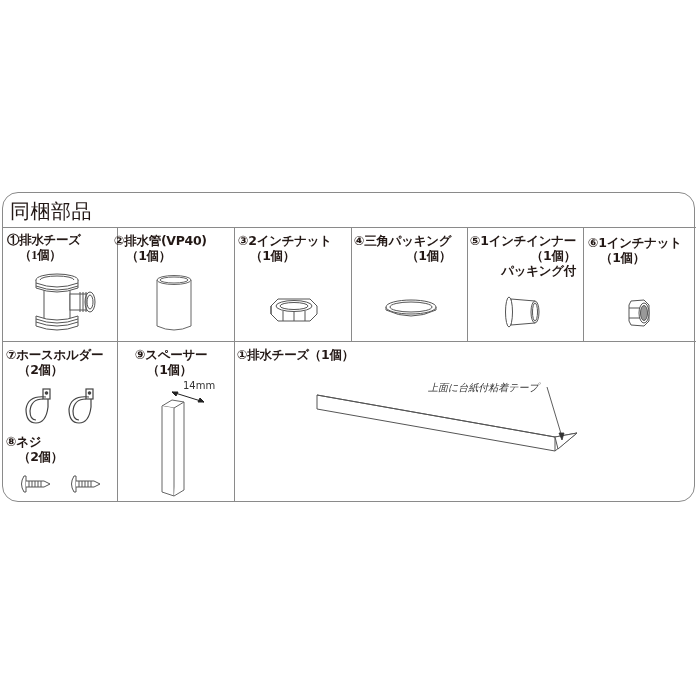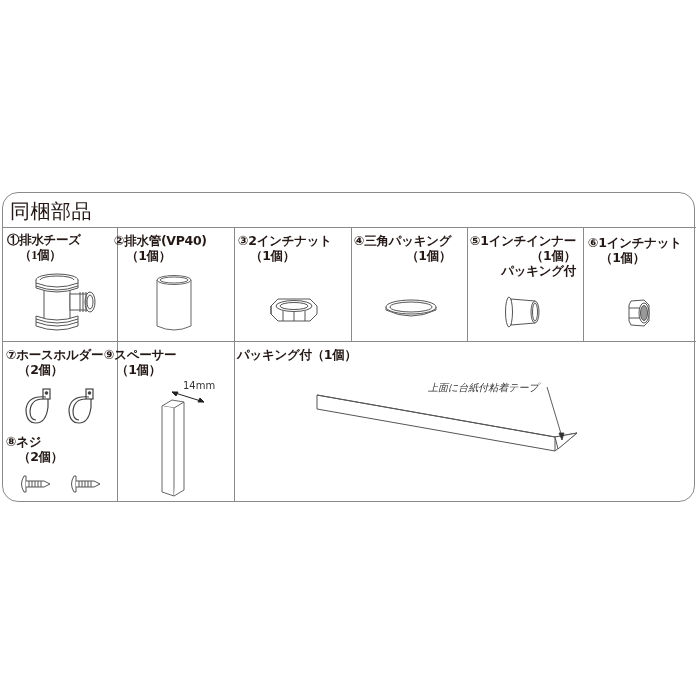--- a/index.html
+++ b/index.html
@@ -156,41 +156,41 @@
       <path d="M8 8 L26 8 L32 11 L26 14 L8 14"></path>
       <path d="M11 8 L11 14 M14 8 L14 14 M17 8 L17 14 M20 8 L20 14 M23 8 L23 14" fill="none"></path>
       <path d="M56 3 Q51 11 56 19 L58 19 L58 3 Z"></path>
       <path d="M58 8 L76 8 L82 11 L76 14 L58 14"></path>
       <path d="M61 8 L61 14 M64 8 L64 14 M67 8 L67 14 M70 8 L70 14 M73 8 L73 14" fill="none"></path>
     </g>
   </svg>
 </div>
 
 <div class="cell">
-  <div class="label" style="left:104px; top:347px;">
+  <div class="label" style="left:135px; top:347px;">
     <span>⑨スペーサー</span>
     <span class="sub">（1個）</span>
   </div>
   <div class="note" style="left:183px; top:380px; font-size:10px;">14mm</div>
   <svg class="icon" style="left:152px; top:388px;" width="60" height="110" viewBox="0 0 60 110">
     <g fill="#fff" stroke="#666" stroke-width="1">
       <path d="M10 18 L20 12 L32 14 L22 20 Z"></path>
       <path d="M10 18 L10 104 L22 108 L22 20"></path>
       <path d="M22 108 L32 102 L32 14"></path>
     </g>
     <g stroke="#222" stroke-width="1" fill="#222">
       <line x1="20" y1="4" x2="52" y2="14"></line>
       <path d="M20 4 L26 4 L24 8 Z"></path>
       <path d="M52 14 L46 14 L48 10 Z"></path>
     </g>
   </svg>
 </div>
 
 <div class="cell">
-  <div class="label" style="left:237px; top:347px;">パッキング付（1個）</div>
+  <div class="label" style="left:237px; top:347px;">①排水チーズ（1個）</div>
   <div class="note" style="left:428px; top:381px;font-style:italic;">上面に台紙付粘着テープ</div>
   <svg class="icon" style="left:315px; top:385px;" width="270" height="70" viewBox="0 0 270 70">
     <g fill="#fff" stroke="#555" stroke-width="1">
       <path d="M2 10 L2 24 L240 66 L240 52 Z"></path>
       <path d="M2 10 L240 52 L262 48 L240 66" fill="none"></path>
       <path d="M240 52 L243 64 L262 48 Z"></path>
     </g>
     <g stroke="#333" stroke-width="0.8" fill="#333">
       <line x1="232" y1="2" x2="247" y2="52"></line>
       <path d="M247 55 L244 48 L249 48 Z"></path>

